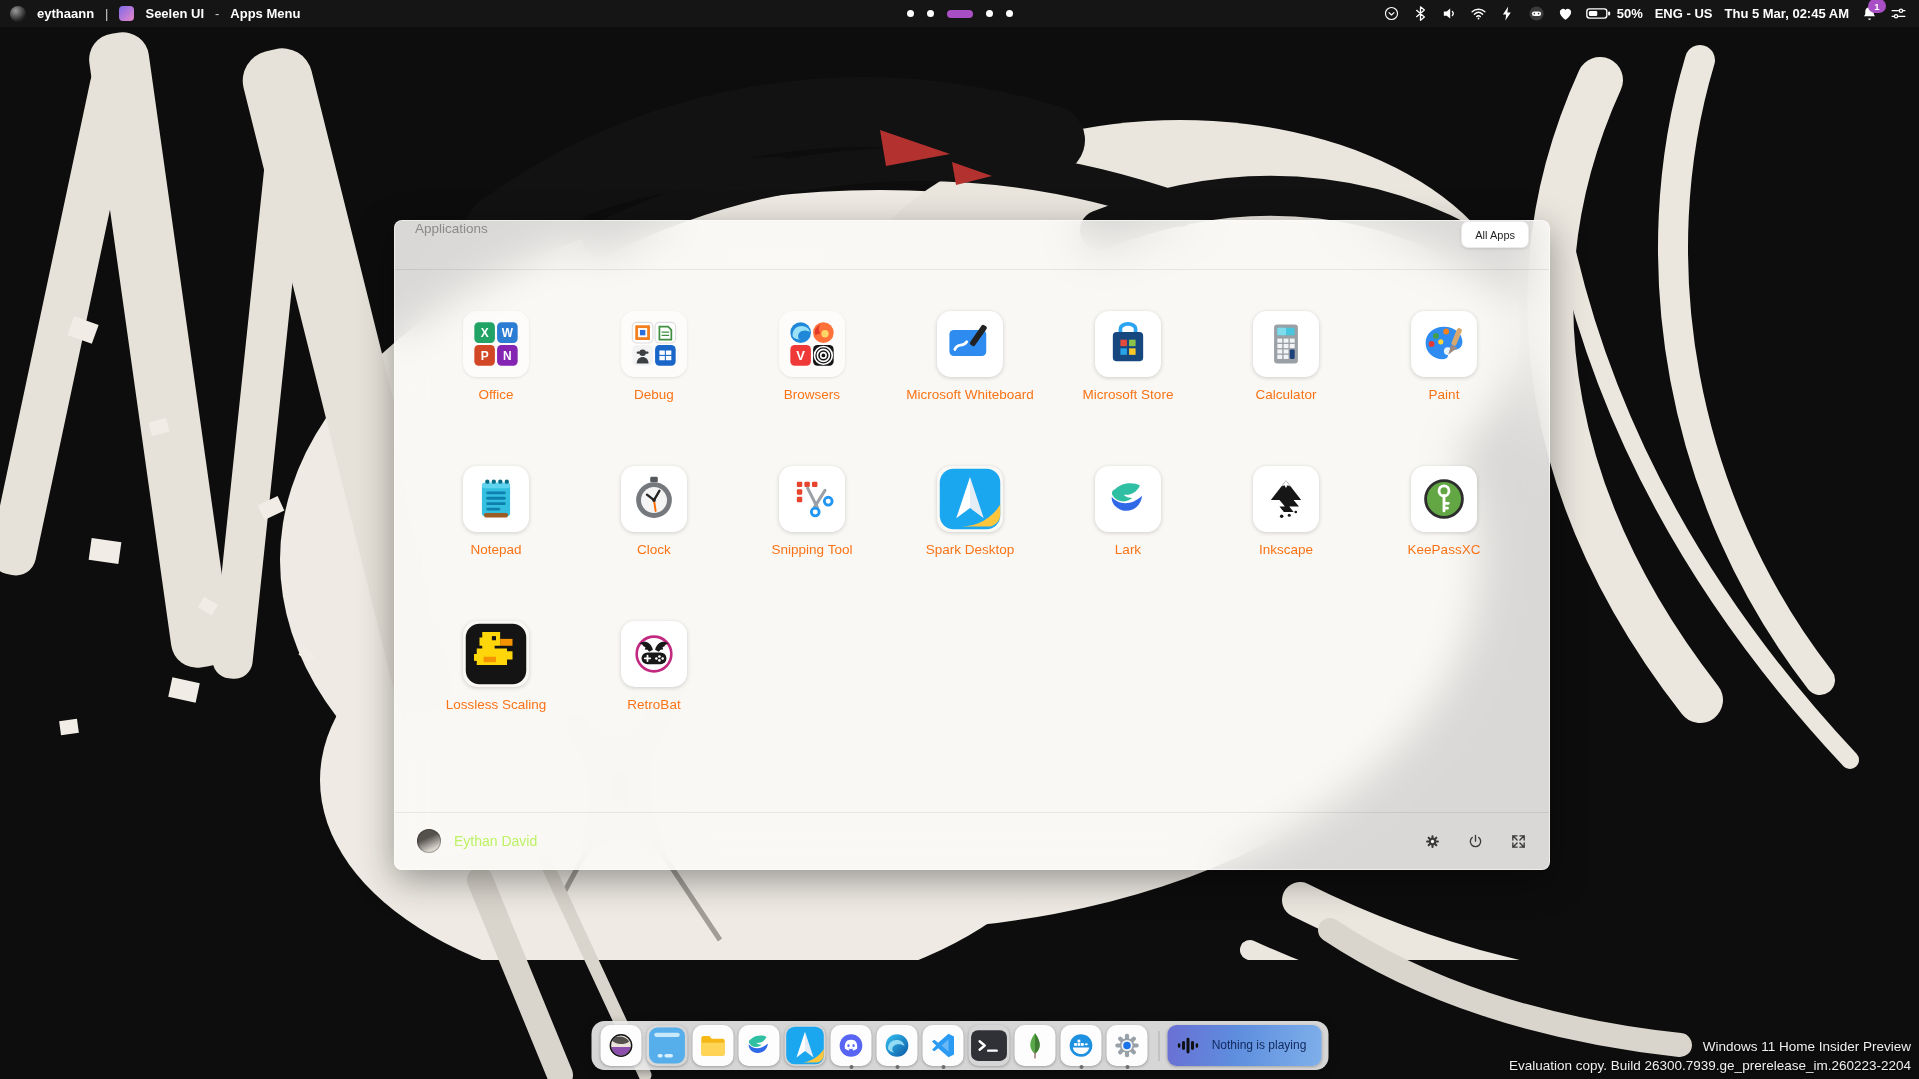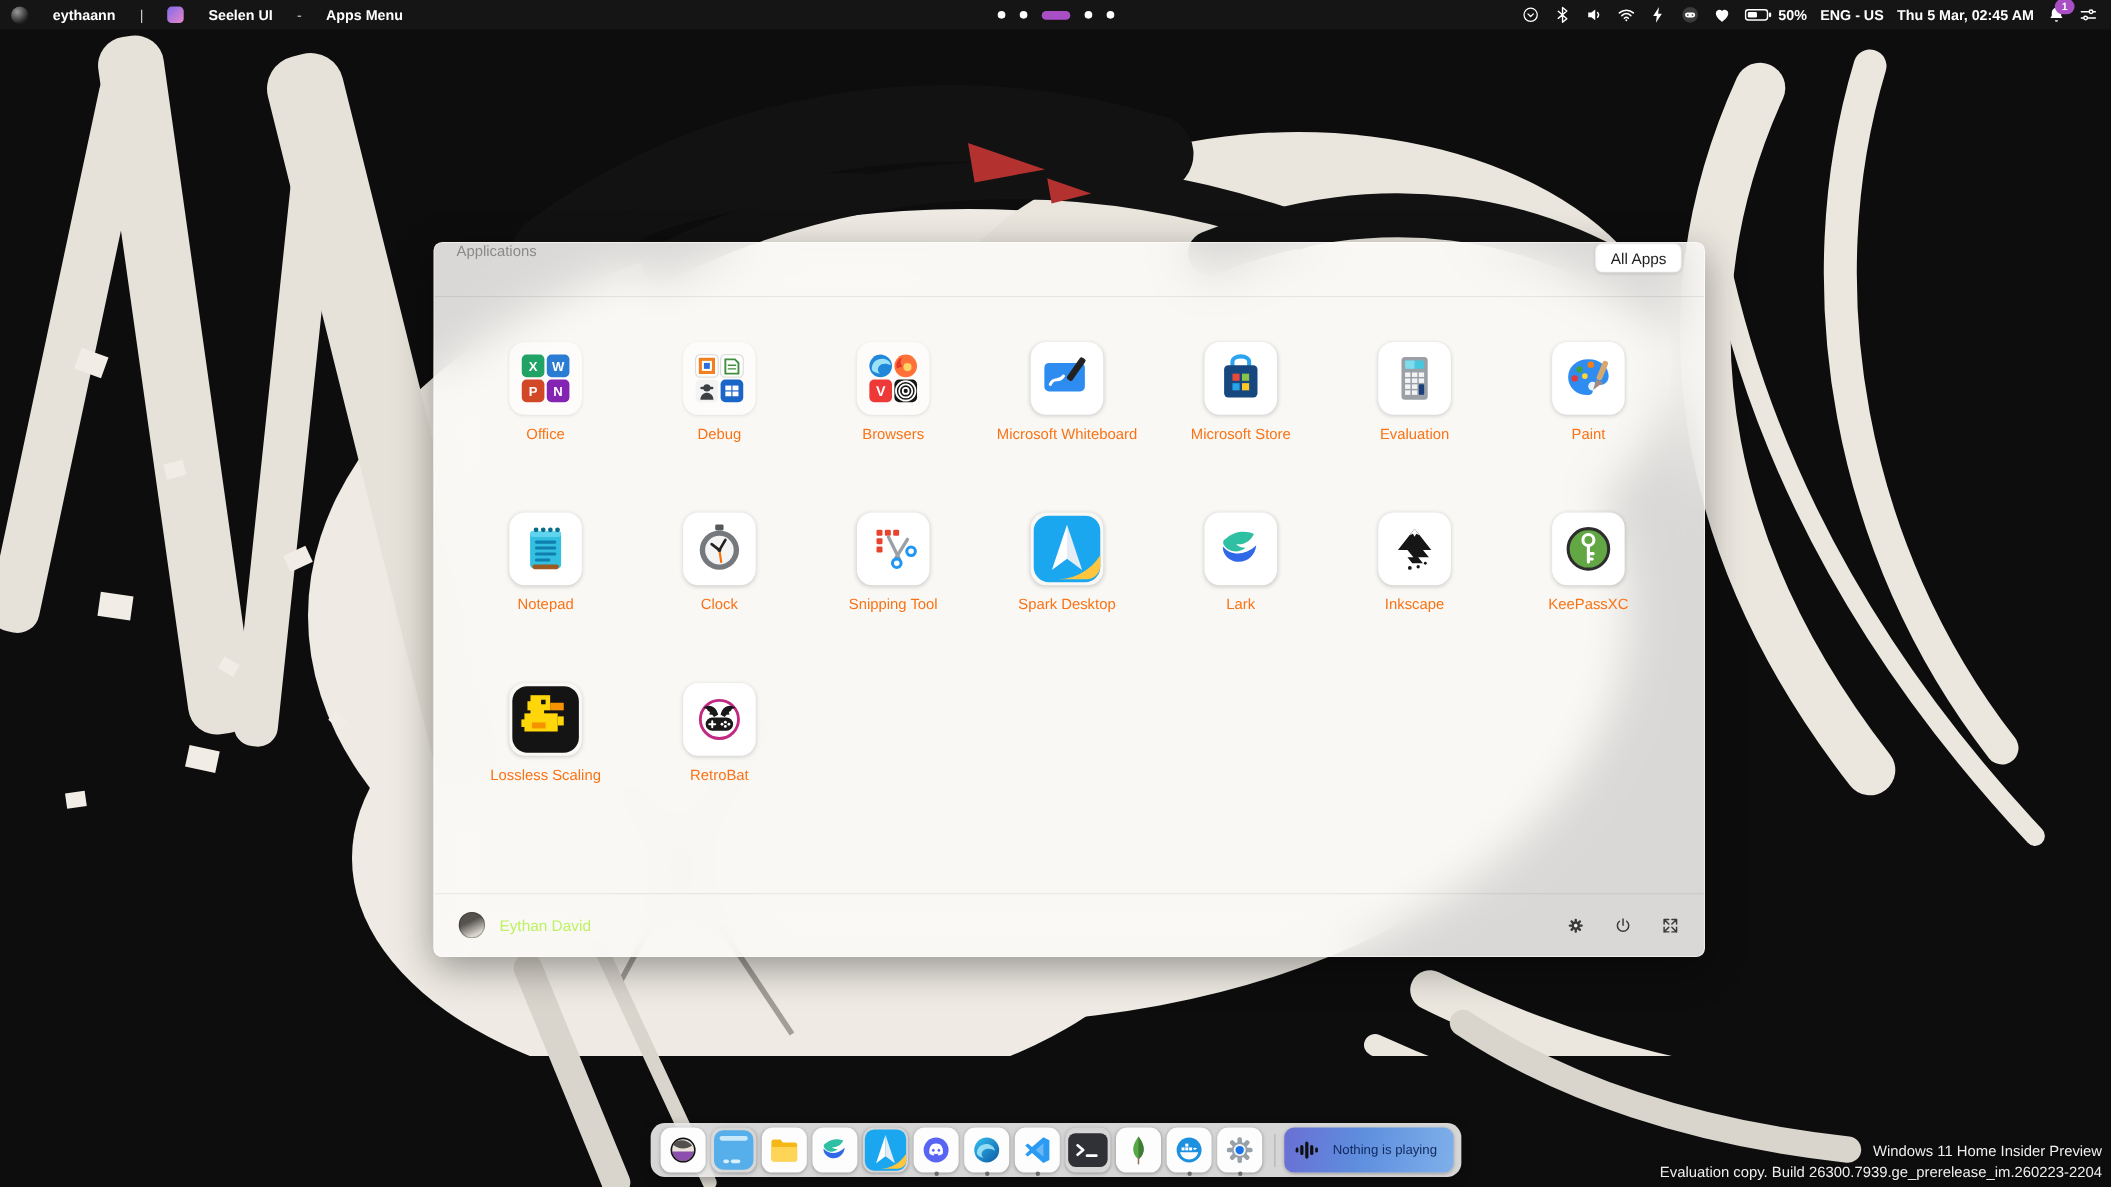--- a/index.html
+++ b/index.html
@@ -3,21 +3,21 @@
 <meta charset="utf-8">
 <style>
   html,body{margin:0;padding:0;background:#000;}
   .screen{position:relative;width:1919px;height:1079px;overflow:hidden;background:#0d0d0d;
           font-family:"Liberation Sans",sans-serif;-webkit-user-select:none;}
   .wallpaper{position:absolute;inset:0;}
 
   
   .taskbar{position:absolute;top:0;left:0;right:0;height:27px;background:#151515;display:flex;
            align-items:center;color:#fff;font-size:13px;font-weight:700;z-index:6;}
-  .tb-left{display:flex;align-items:center;gap:22px;padding-left:10px;}
+  .tb-left{display:flex;align-items:center;gap:11px;padding-left:10px;}
   .tb-avatar{width:16px;height:16px;border-radius:50%;
              background:radial-gradient(circle at 35% 30%,#9a9a9a,#1d1d1d 70%);flex:none;}
   .tb-logo{width:15px;height:15px;border-radius:4px;background:linear-gradient(135deg,#7f6ae8,#e887c9);flex:none;}
   .tb-sep{color:#cfcfcf;font-weight:400;}
   .tb-center{position:absolute;left:50%;top:0;height:100%;transform:translateX(-50%);
              display:flex;align-items:center;gap:13px;}
   .pg-dot{width:7px;height:7px;border-radius:50%;background:#fff;cursor:pointer;}
   .pg-dot.active{width:26px;height:8px;border-radius:5px;}
   .tb-right{margin-left:auto;display:flex;align-items:center;gap:12px;padding-right:12px;font-weight:700;}
   .tray-ic{width:17px;height:17px;display:inline-flex;align-items:center;}
@@ -30,21 +30,21 @@
          align-items:center;justify-content:center;padding:0 2px;}
 
   
   .apps-panel{position:absolute;left:394px;top:220px;width:1154px;height:648px;border-radius:8px;
               background:rgba(251,250,248,0.86);backdrop-filter:blur(20px) saturate(1.05);
               box-shadow:0 10px 36px rgba(0,0,0,0.38);border:1px solid rgba(255,255,255,0.55);z-index:5;}
   .panel-header{height:48px;border-bottom:1px solid rgba(0,0,0,0.08);display:flex;align-items:flex-start;
                 padding:0 20px;}
   .panel-title{color:#8a8a8a;font-size:13.5px;}
   .all-apps-btn{margin-left:auto;background:#fff;border:1px solid rgba(0,0,0,0.08);border-radius:7px;
-                height:27px;padding:0 13px;font-size:14px;color:#1f1f1f;cursor:pointer;
+                height:27px;padding:0 13px;font-size:11px;color:#1f1f1f;cursor:pointer;
                 box-shadow:0 1px 3px rgba(0,0,0,0.12);font-family:inherit;}
   .apps-grid{position:absolute;left:22px;top:90px;width:1110px;display:grid;
              grid-template-columns:repeat(7,158px);grid-auto-rows:155px;}
   .app-item{display:flex;flex-direction:column;align-items:center;cursor:pointer;}
   .tile{width:66px;height:66px;border-radius:14px;background:#fff;box-shadow:0 1px 4px rgba(0,0,0,0.18);
         display:flex;align-items:center;justify-content:center;flex:none;}
   .tile svg{width:52px;height:52px;}
   .tile.folder{background:rgba(255,255,255,0.5);box-shadow:0 1px 3px rgba(0,0,0,0.10);}
   .tile.fill{background:transparent;}
   .tile.fill svg{width:66px;height:66px;}
@@ -333,21 +333,21 @@
                 <rect x="21.8" y="24" width="4.5" height="3.8"></rect>
                 <rect x="27.5" y="24" width="4.5" height="3.8"></rect>
                 <rect x="16" y="29" width="4.5" height="3.8"></rect>
                 <rect x="21.8" y="29" width="4.5" height="3.8"></rect>
                 <rect x="16" y="34" width="4.5" height="3.8"></rect>
                 <rect x="21.8" y="34" width="4.5" height="3.8"></rect>
               </g>
               <rect x="27.5" y="29" width="4.5" height="8.8" rx="1" fill="#1b3f7a"></rect>
             </svg>
           </div>
-          <div class="app-label">Evaluation</div>
+          <div class="app-label">Calculator</div>
         </div>
         <div class="app-item">
           <div class="tile">
             <svg viewBox="0 0 48 48">
               <path d="M24 8c10 0 17 6.5 17 14 0 5-3.5 7.5-7.5 7.5h-4c-2.5 0-3.2 1.8-2.2 3.5 1 1.8.2 5-4.3 5C14 38 7 31.5 7 23 7 14.5 14 8 24 8z" fill="#2f8df2"></path>
               <circle cx="16.5" cy="16.5" r="2.7" fill="#43a047"></circle>
               <circle cx="26" cy="12.5" r="2.7" fill="#f57f17"></circle>
               <circle cx="12.5" cy="24" r="2.7" fill="#e53935"></circle>
               <circle cx="21" cy="22" r="2.4" fill="#fdd835"></circle>
               <circle cx="27.5" cy="30.5" r="3.6" fill="#e8f4fd"></circle>

